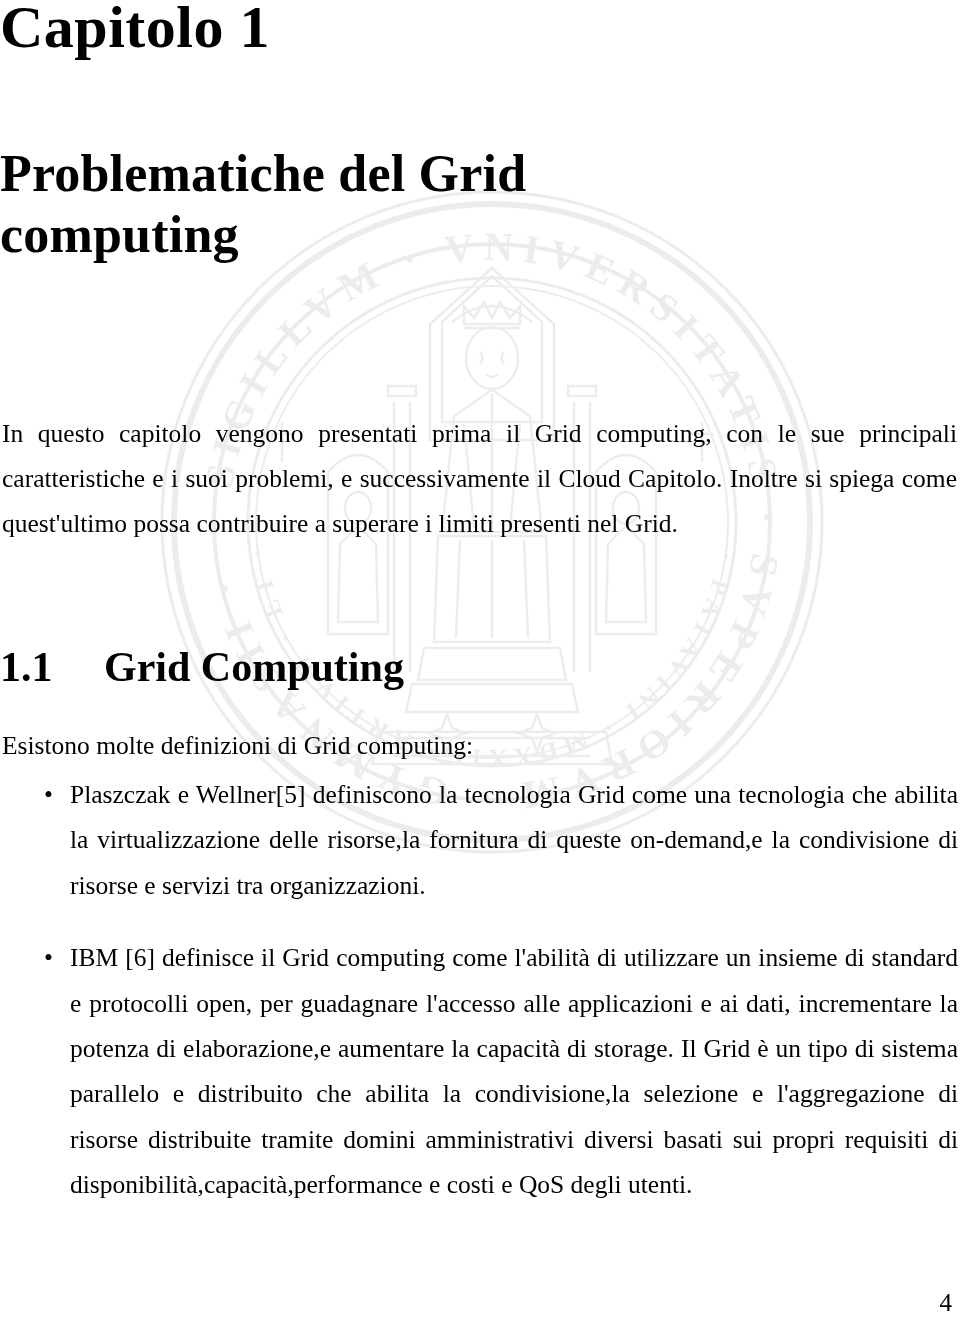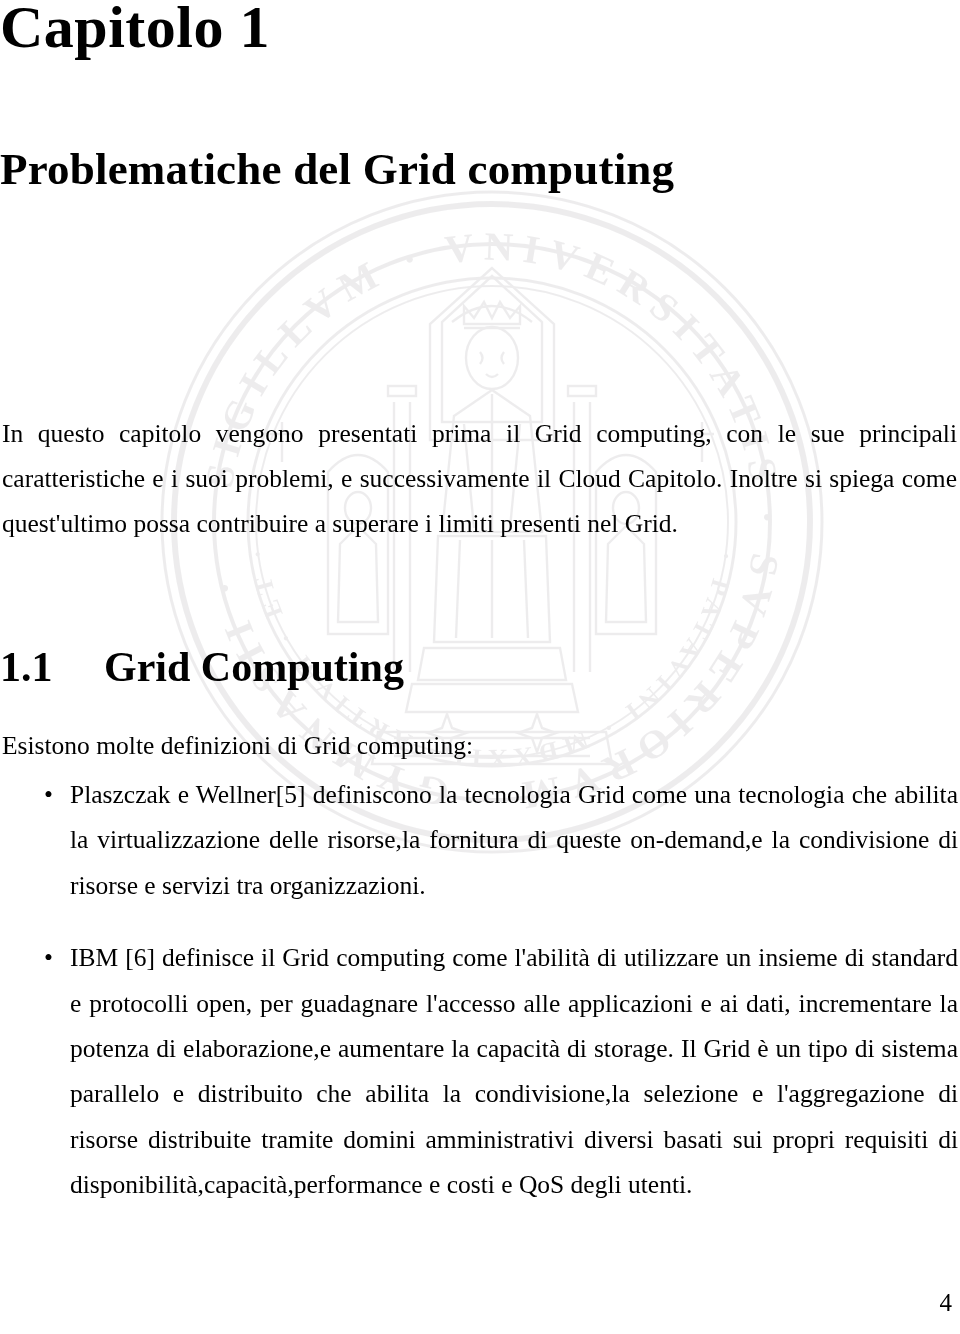--- a/index.html
+++ b/index.html
@@ -47,21 +47,21 @@
     letter-spacing: 0.5px;
     line-height: 1.1;
     white-space: nowrap;
   }
 
   .chapter-title {
     position: absolute;
     left: 0px;
     top: 125px;
     width: 730px;
-    font-size: 45px;
+    font-size: 52px;
     font-weight: bold;
     line-height: 1.18;
     letter-spacing: 0.2px;
     margin-top: 18px;
   }
 
   .intro {
     position: absolute;
     left: 2px;
     top: 385px;

